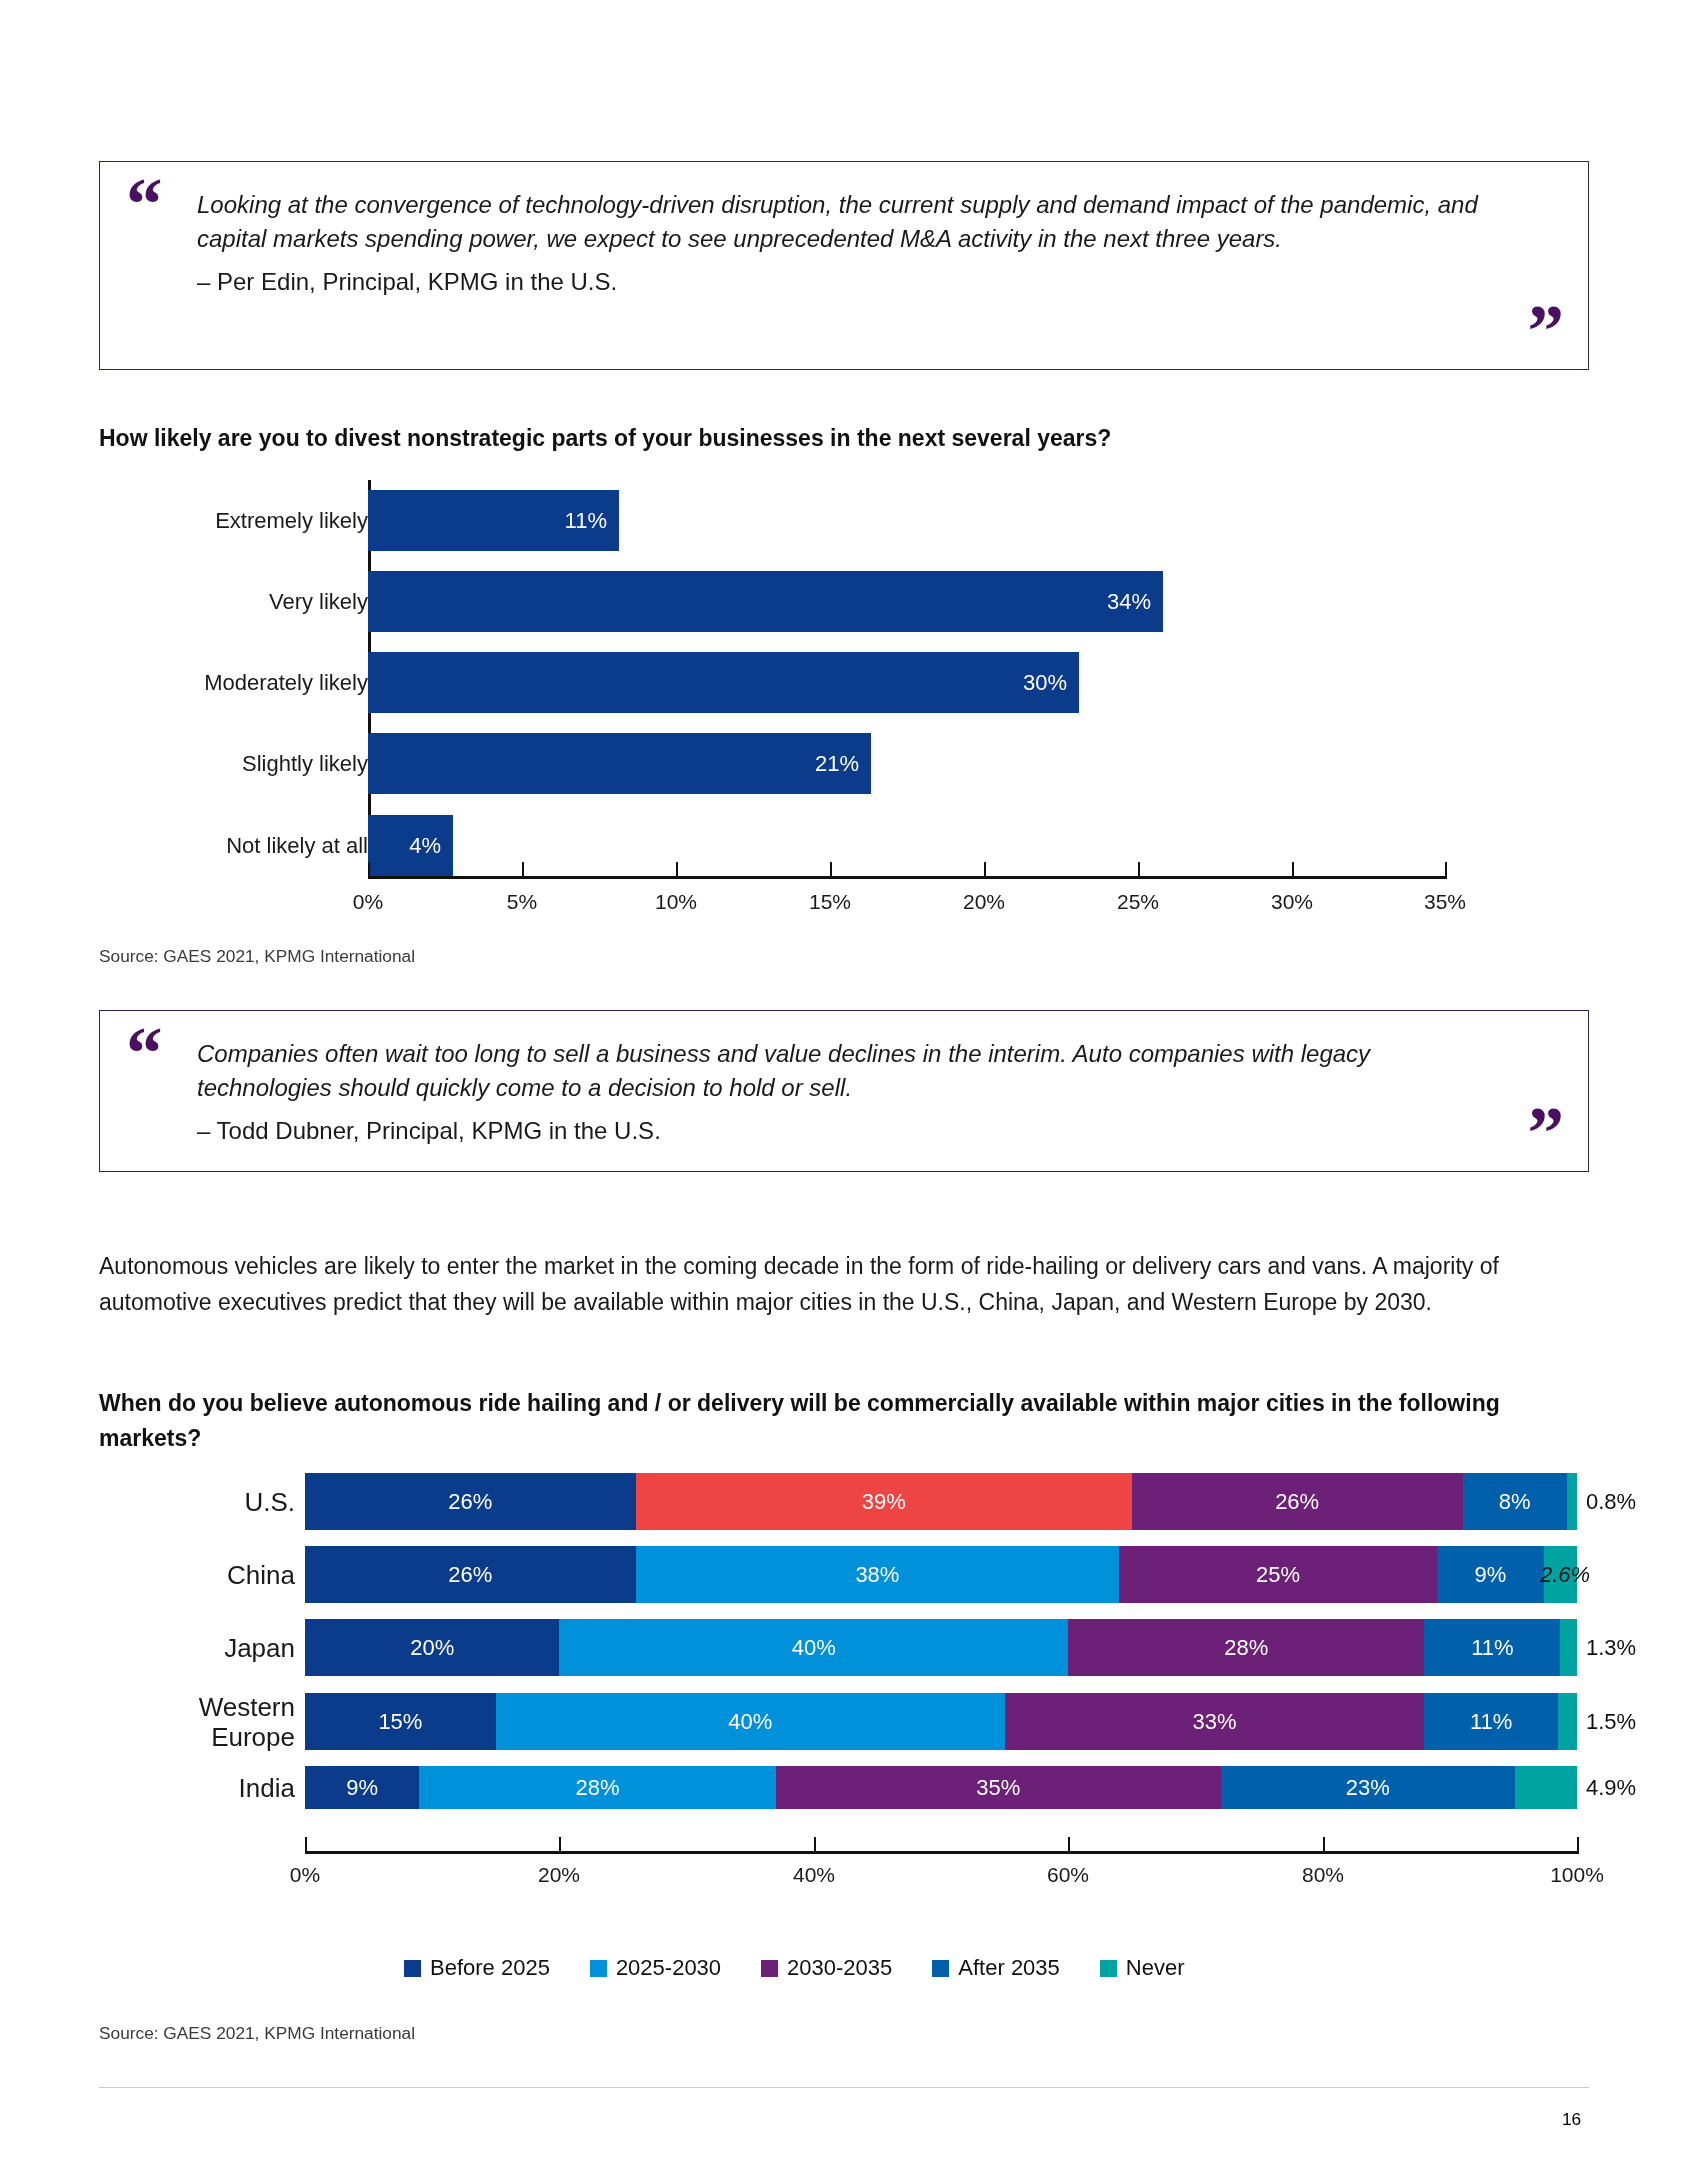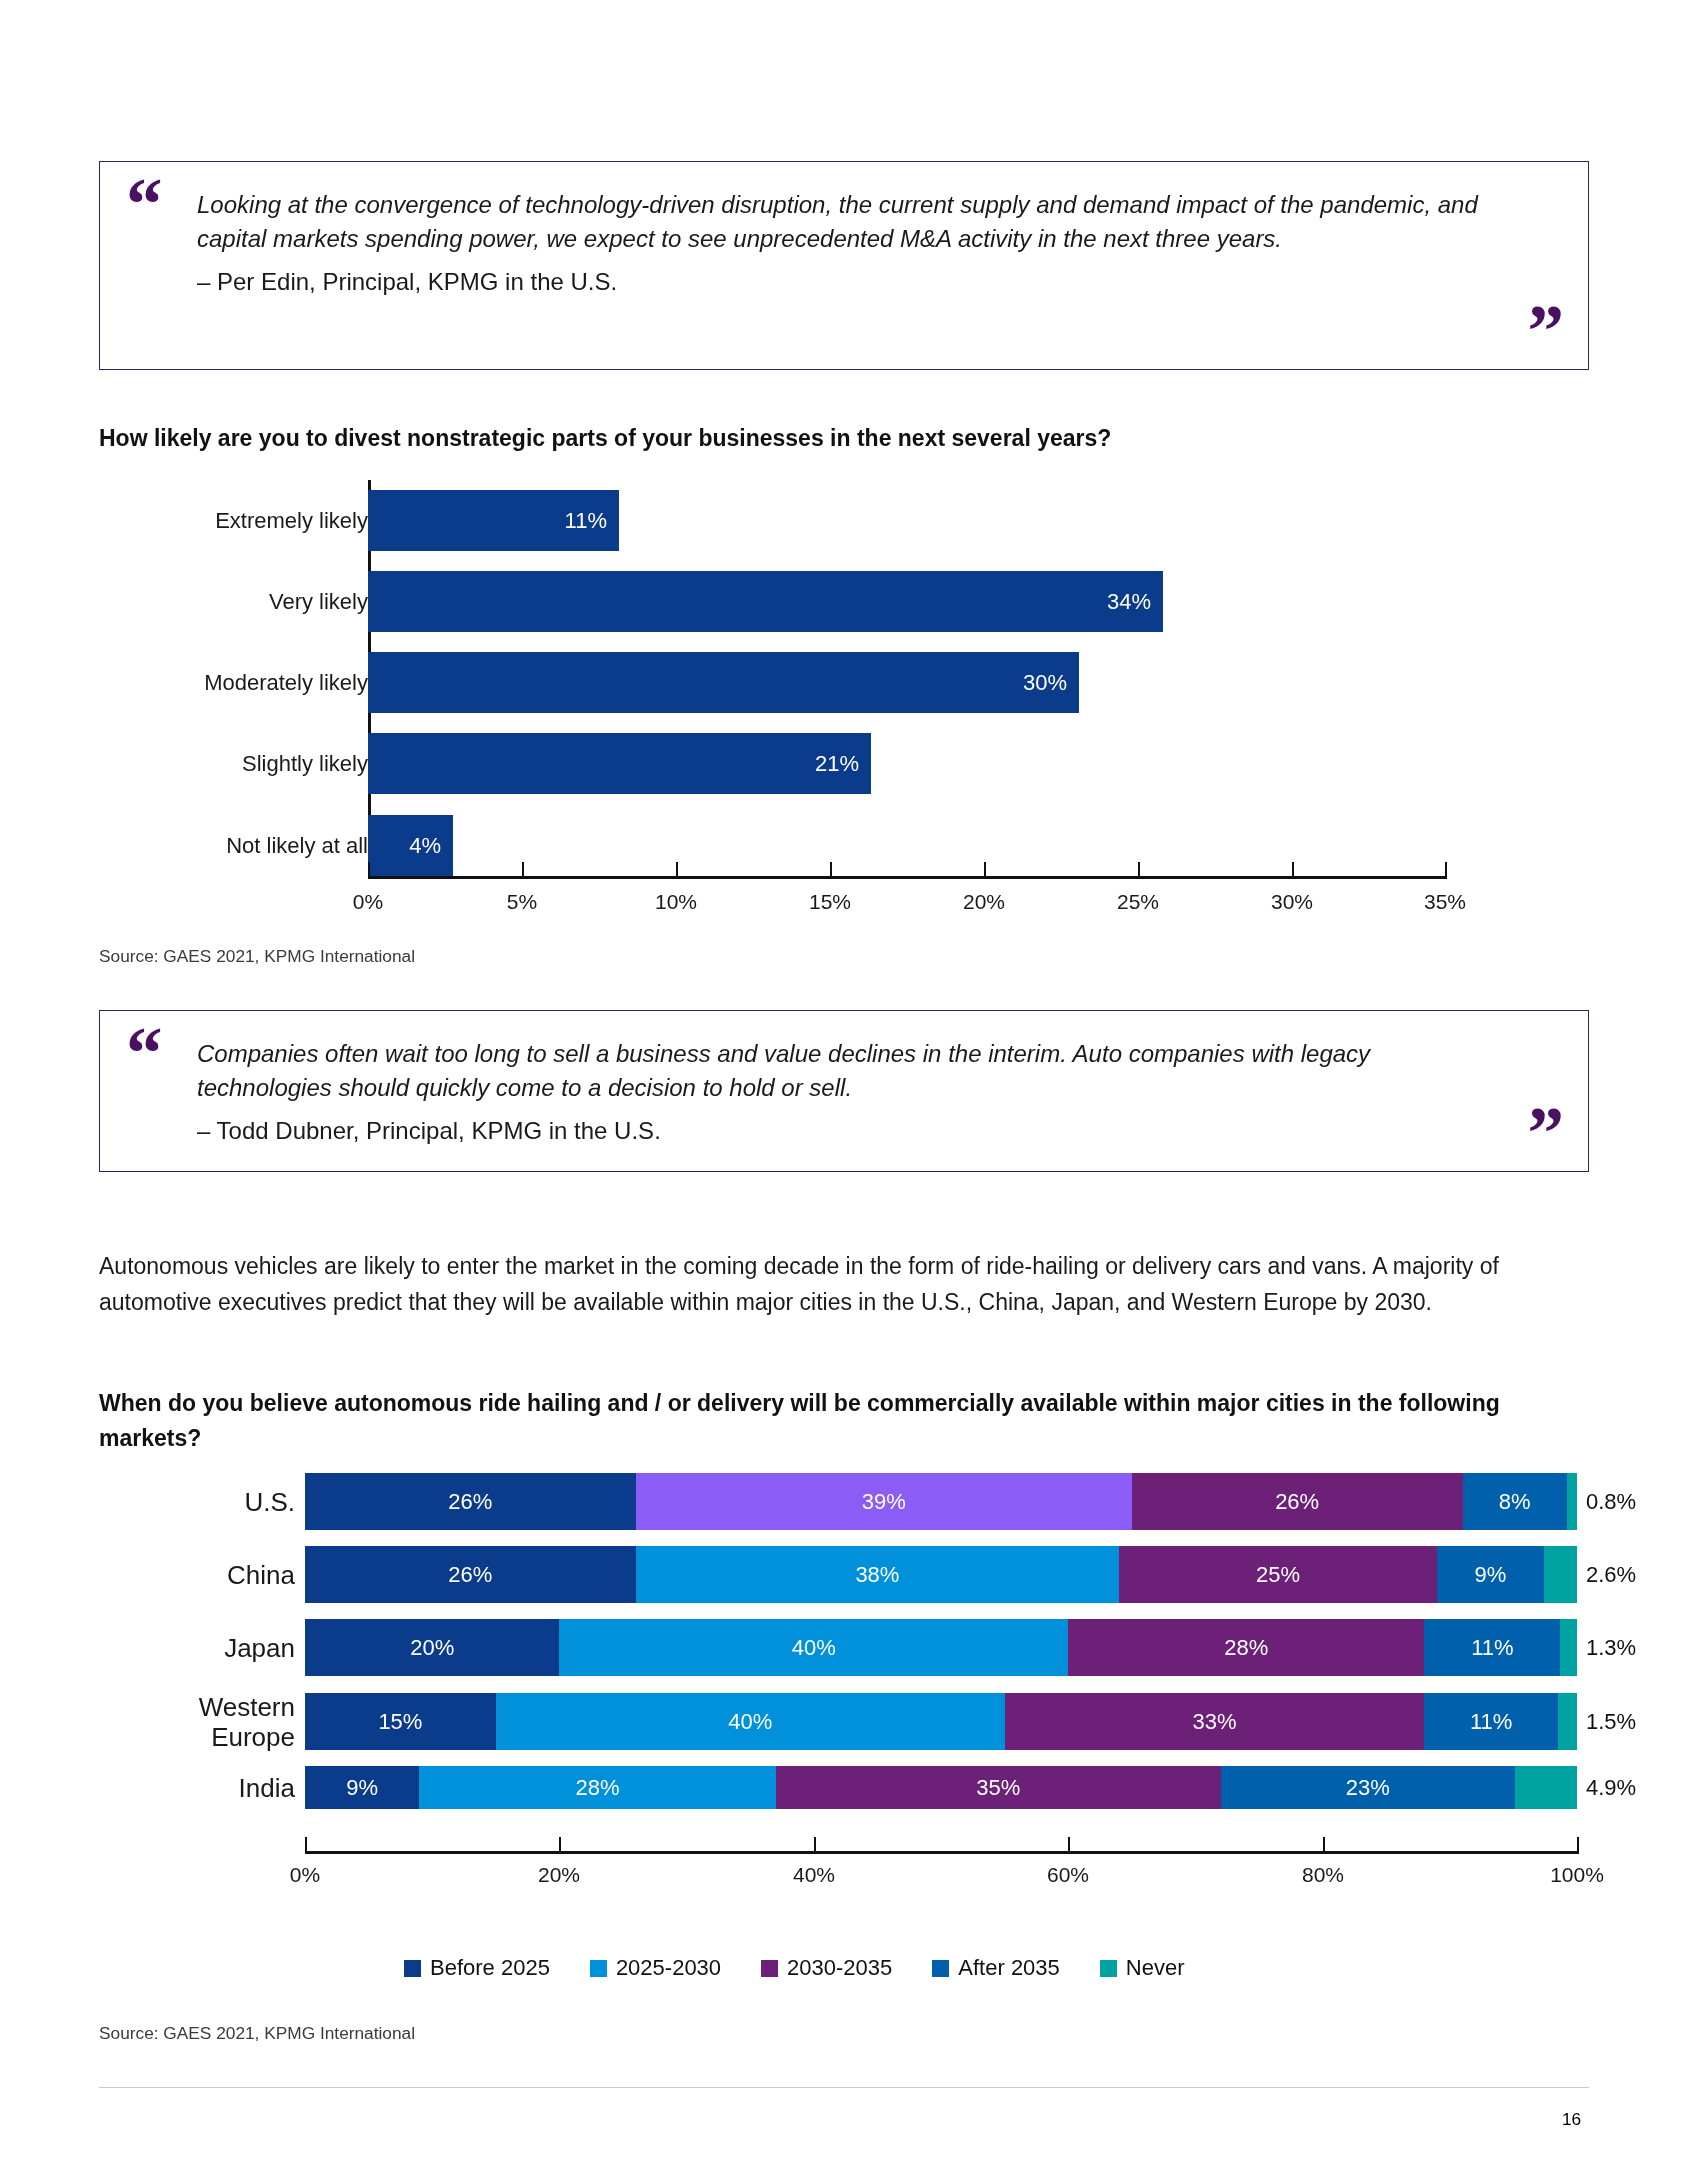--- a/index.html
+++ b/index.html
@@ -308,21 +308,21 @@
   <div class="q-heading" style="left:99px; top:1386px; width:1480px;">When do you believe autonomous ride hailing and / or delivery will be commercially available within major cities in the following markets?</div>
 
   <div id="chart2" style="left:99px; top:1465px; width:1485px; height:416px;">
 
     <div class="c2-row" style="top:8px; height:57px;">
       <div class="c2-label">U.S.</div>
       <div class="c2-track" style="width:1272px;">
         <div class="c2-seg" style="width:26%; background:#0b3c8c;">
           <span>26%</span>
         </div>
-        <div class="c2-seg" style="width:39%; background:#8b5cf6;">
+        <div class="c2-seg" style="width:39%; background:#ef4444;">
           <span>39%</span>
         </div>
         <div class="c2-seg" style="width:26%; background:#6d2077;">
           <span>26%</span>
         </div>
         <div class="c2-seg" style="width:8.2%; background:#0060ac;">
           <span>8%</span>
         </div>
         <div class="c2-seg" style="width:0.8%; background:#00a3a1;"></div>
       </div>
@@ -339,21 +339,21 @@
           <span>38%</span>
         </div>
         <div class="c2-seg" style="width:25%; background:#6d2077;">
           <span>25%</span>
         </div>
         <div class="c2-seg" style="width:8.4%; background:#0060ac;">
           <span>9%</span>
         </div>
         <div class="c2-seg" style="width:2.6%; background:#00a3a1;"></div>
       </div>
-      <div class="c2-outer" style="left:1487px;">2.6%</div>
+      <div class="c2-outer" style="left:1441px;font-style:italic;">2.6%</div>
     </div>
 
     <div class="c2-row" style="top:154px; height:57px;">
       <div class="c2-label">Japan</div>
       <div class="c2-track" style="width:1272px;">
         <div class="c2-seg" style="width:20%; background:#0b3c8c;">
           <span>20%</span>
         </div>
         <div class="c2-seg" style="width:40%; background:#0091da;">
           <span>40%</span>

